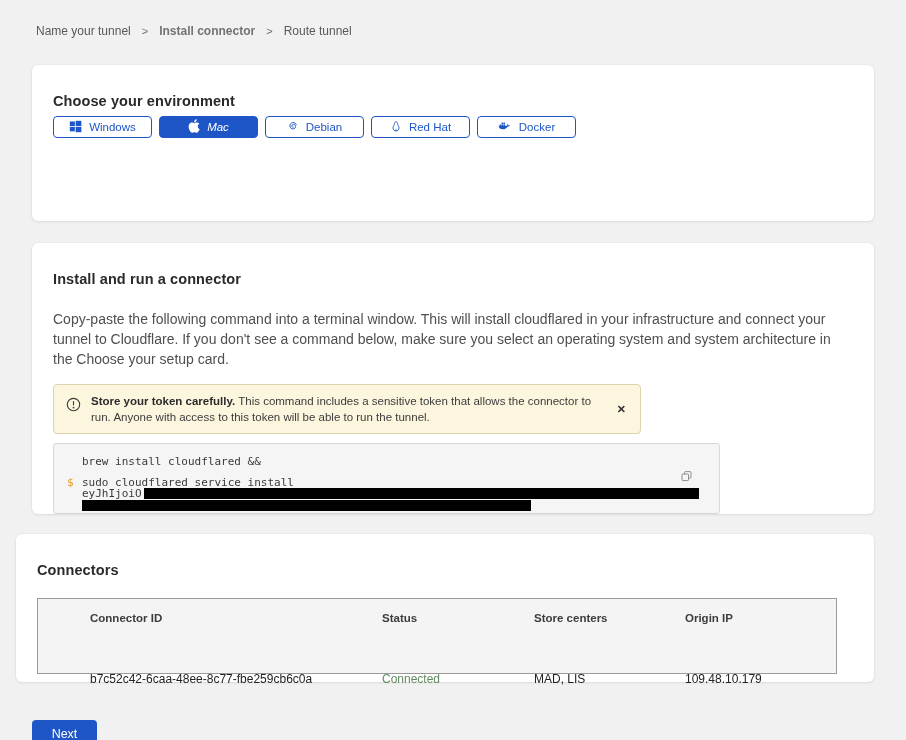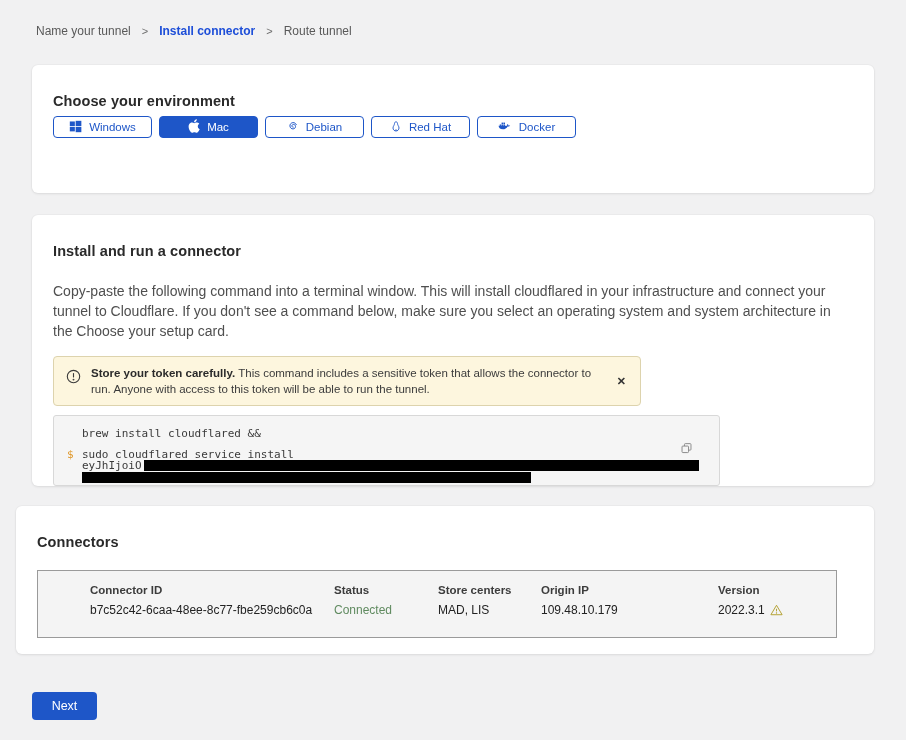--- a/index.html
+++ b/index.html
@@ -7,45 +7,45 @@
   body {
     background: #f1f1f2;
     font-family: "Liberation Sans", sans-serif;
     color: #333;
     overflow: hidden;
     position: relative;
   }
   
   .breadcrumb { padding: 24px 36px 0 36px; display: flex; align-items: center; gap: 11px; font-size: 12px; color: #595959; }
   .breadcrumb .crumb { cursor: default; }
-  .breadcrumb .crumb.active { font-weight: bold; color: #1d4ed8; }
+  .breadcrumb .crumb.active { font-weight: bold; color: #737373; }
   .breadcrumb .sep { color: #6e6e6e; font-size: 11px; }
 
   
   .card {
     margin: 0 32px;
     background: #ffffff;
     border-radius: 6px;
     box-shadow: 0 1px 3px rgba(0,0,0,0.08), 0 0 0 1px rgba(0,0,0,0.02);
   }
   .card h2 { font-size: 14.5px; font-weight: bold; color: #2a2a2a; letter-spacing: .1px; }
 
   
-  .card-env { margin-top: 27px; height: 128px; padding: 28px 31px 20px 21px; }
+  .card-env { margin-top: 27px; height: 156px; padding: 28px 31px 20px 21px; }
   .os-label { margin-top: 23px; font-size: 12px; color: #4a4a4a; }
   .os-row { margin-top: 7px; display: flex; gap: 7px; }
   .os-btn {
     width: 99px; height: 22px;
     display: flex; align-items: center; justify-content: center; gap: 7px;
     border: 1px solid #1e56c8; border-radius: 4px;
     background: #ffffff; color: #1e56c8;
     font-family: "Liberation Sans", sans-serif; font-size: 11.5px;
     cursor: pointer; padding: 0;
   }
-  .os-btn.selected { background: #1e56c8; color: #ffffff; }
+  .os-btn.selected { background: #1e56c8; color: #ffffff; font-style: italic; }
   .os-btn svg { flex: 0 0 auto; }
 
   
   .card-install { margin-top: 22px; height: 271px; padding: 28px 21px 22px 21px; }
   .install-desc { margin-top: 22px; font-size: 14px; line-height: 20px; color: #4f4f4f; max-width: 800px; }
 
   .warn-banner {
     margin-top: 15px; width: 588px; min-height: 48px;
     background: #fdf6de; border: 1px solid #ddd3ad; border-radius: 4px;
     padding: 8px 34px 8px 12px;
@@ -77,27 +77,28 @@
   .bar-row { margin-top: 0; }
   .bar-second { width: 449px; vertical-align: top; }
   .copy-btn {
     position: absolute; top: 24px; right: 24px;
     background: none; border: none; cursor: pointer; padding: 2px; color: #8a8a8a;
   }
 
   
   .card-connectors { margin-top: 20px; height: 148px; padding: 28px 21px 16px 21px; margin-left: 16px; }
   .conn-table {
-    margin-top: 20px; width: 800px; height: 68px;
+    margin-top: 20px; width: 800px; height: 76px;
     background: #f4f4f4; border: 1px solid #9a9a9a;
     padding: 13px 0 0 52px;
     display: grid;
     grid-template-columns: 244px 104px 103px 177px 1fr;
     grid-auto-rows: min-content;
     row-gap: 7px;
+    gap: 48px;
   }
   .conn-th { font-size: 11.5px; font-weight: bold; color: #3c3c3c; }
   .conn-td { font-size: 12px; color: #222; }
   .conn-td.status { color: #5f8a5f; }
   .conn-td .ver-warn { margin-left: 5px; vertical-align: -2px; }
 
   
   .footer { margin: 38px 0 0 32px; }
   .next-btn {
     min-width: 65px; height: 28px; padding: 0 18px;

